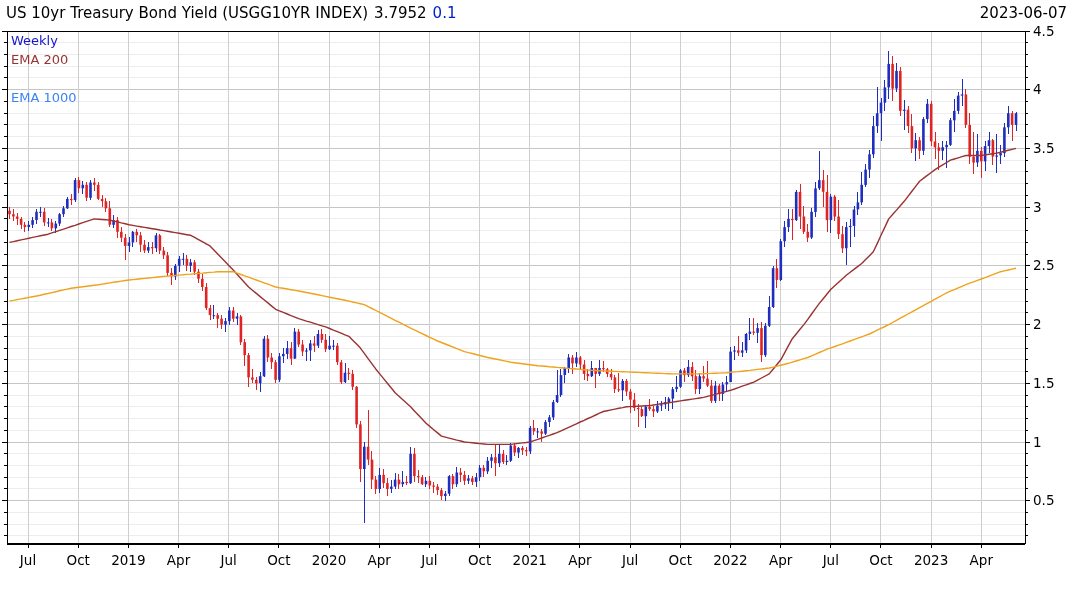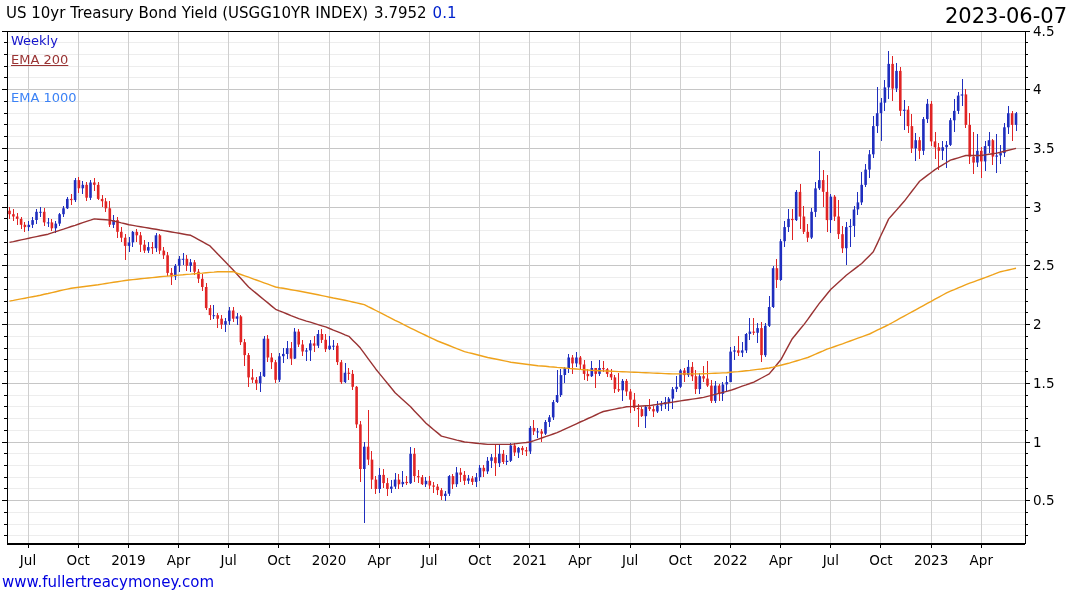--- a/index.html
+++ b/index.html
@@ -1,21 +1,21 @@
 <!DOCTYPE html>
 <html><head>
 <meta charset="utf-8">
 <style>
   html,body{margin:0;padding:0;background:#ffffff;}
   body{width:1075px;height:600px;font-family:"DejaVu Sans","Liberation Sans",sans-serif;position:relative;overflow:hidden;}
   .titlebar{position:absolute;left:0;top:0;width:1075px;height:28px;}
   .title-left{position:absolute;left:6px;top:4px;font-size:15px;color:#000;white-space:nowrap;}
   .title-change{color:#0022cc;margin-left:6px;}
   .title-value{margin-left:6px;}
-  .title-date{position:absolute;right:8px;top:4px;font-size:21px;color:#000;}
+  .title-date{position:absolute;right:8px;top:4px;font-size:15px;color:#000;}
   .chart-wrap{position:absolute;left:0;top:0;width:1073px;height:600px;}
   .legend{position:absolute;left:11px;font-size:13px;white-space:nowrap;}
   .footer-link{position:absolute;left:2px;top:573px;font-size:15px;color:#0000e0;text-decoration:none;cursor:pointer;}
   .footer-copy{position:absolute;right:4px;top:575px;font-size:13px;color:#a6a6a6;}
   svg text{font-family:"DejaVu Sans","Liberation Sans",sans-serif;}
 </style>
 </head>
 <body>
 
 <div class="chart-wrap">
@@ -750,17 +750,16 @@
         <text x="830.778947368421" y="565" font-size="13.5" fill="#000" text-anchor="middle">Jul</text>
         <line x1="880.9526315789473" y1="543" x2="880.9526315789473" y2="548" stroke="#000000" stroke-width="1" shape-rendering="crispEdges"></line>
         <text x="880.9526315789473" y="565" font-size="13.5" fill="#000" text-anchor="middle">Oct</text>
         <line x1="931.1263157894736" y1="543" x2="931.1263157894736" y2="548" stroke="#000000" stroke-width="1" shape-rendering="crispEdges"></line>
         <text x="931.1263157894736" y="565" font-size="13.5" fill="#000" text-anchor="middle">2023</text>
         <line x1="981.3" y1="543" x2="981.3" y2="548" stroke="#000000" stroke-width="1" shape-rendering="crispEdges"></line>
         <text x="981.3" y="565" font-size="13.5" fill="#000" text-anchor="middle">Apr</text>
       </svg></div>
 
   <div class="legend" id="legend-weekly" style="top: 33px; color: rgb(21, 21, 204); text-align: right;">Weekly</div>
-  <div class="legend" id="legend-ema200" style="top: 52px; color: rgb(153, 51, 51); text-decoration: underline;">EMA 200</div>
+  <div class="legend" id="legend-ema200" style="top: 52px; color: rgb(153, 51, 51);">EMA 200</div>
   <div class="legend" id="legend-ema1000" style="top: 90px; color: #3b82f6;">EMA 1000</div>
 
-  <a class="footer-link">www.fullertreacymoney.com</a>
 </div>
 
 </body></html>

